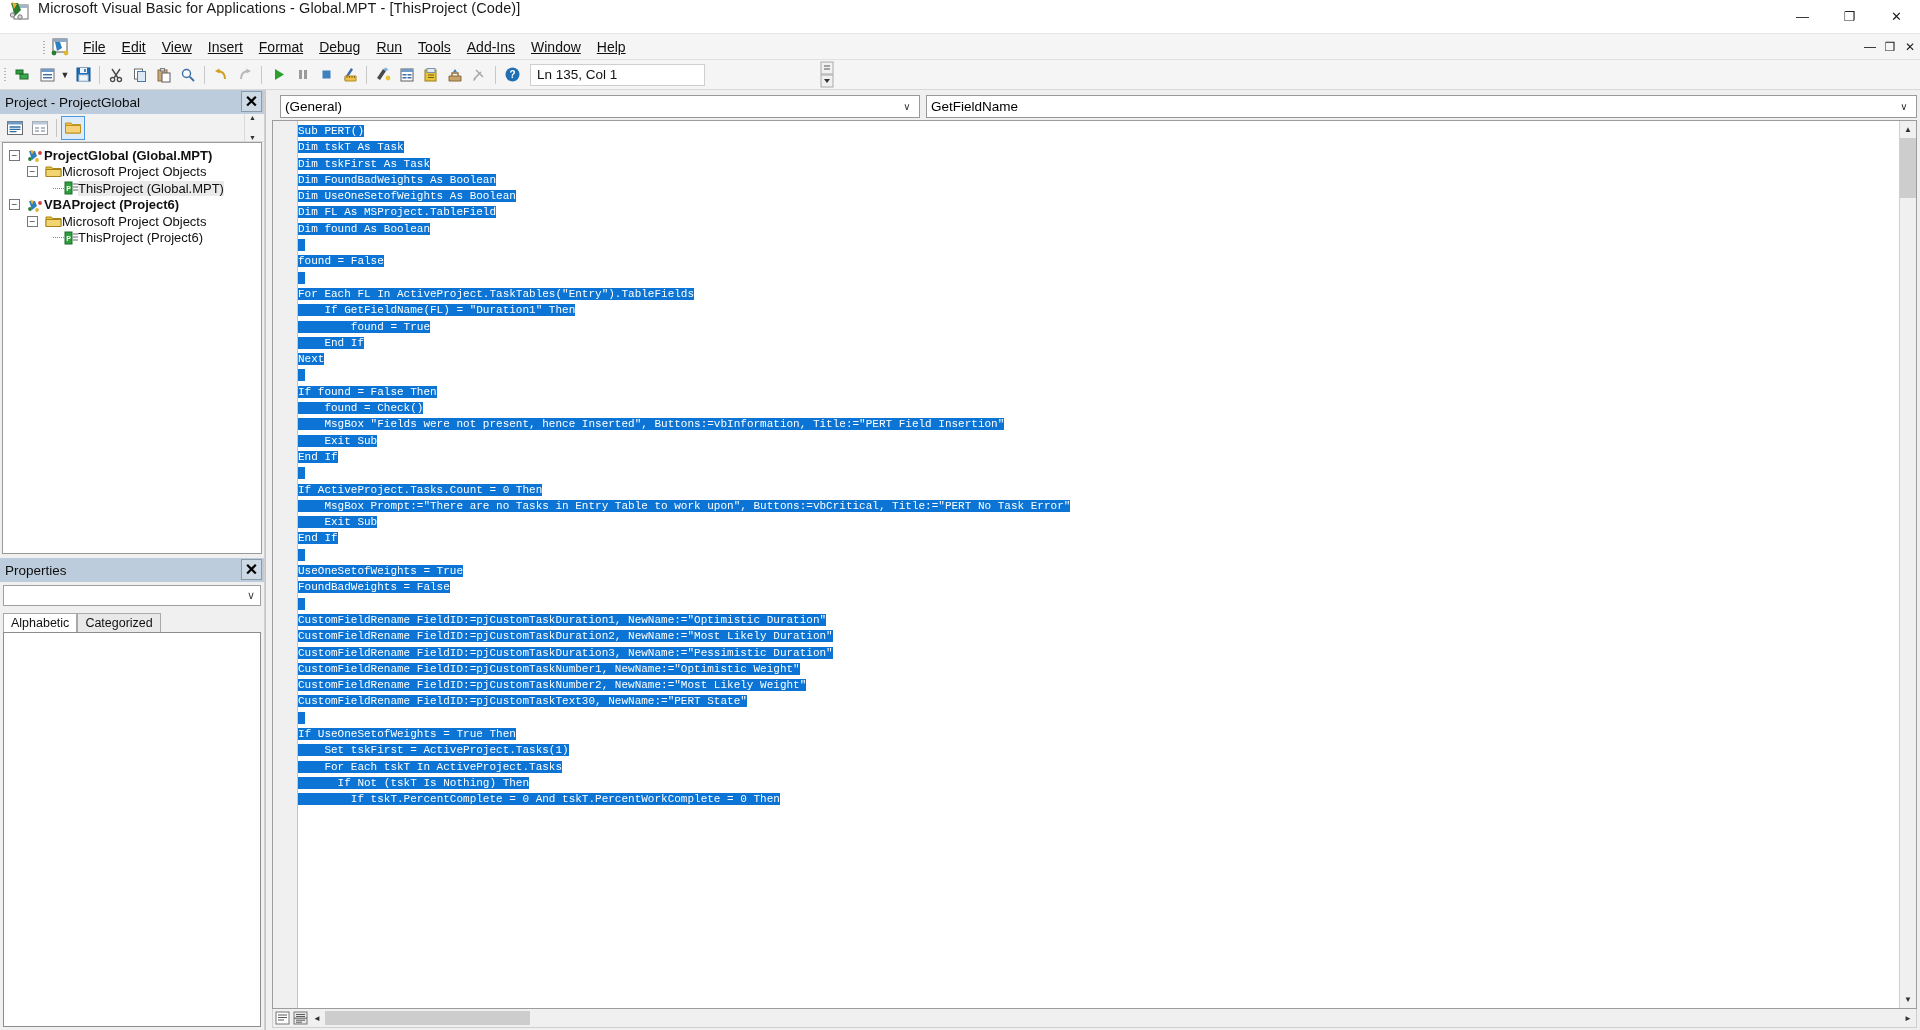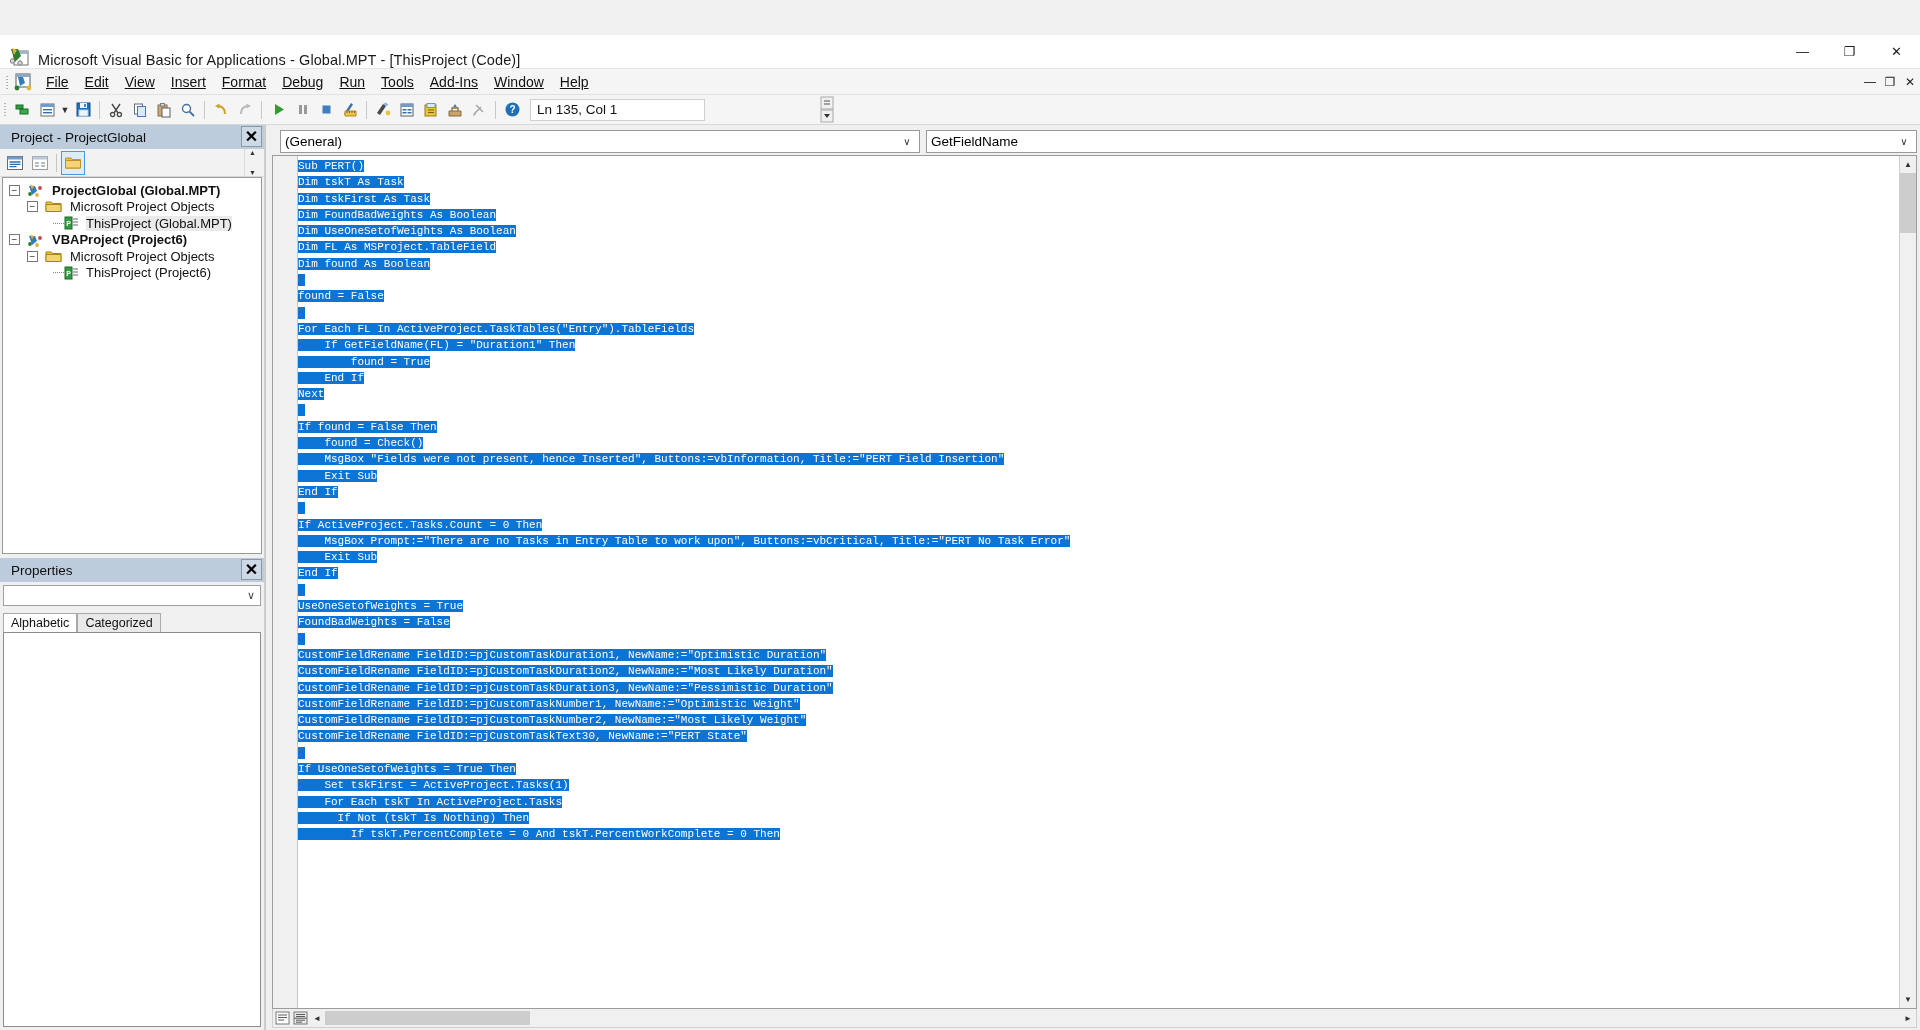--- a/index.html
+++ b/index.html
@@ -9,39 +9,39 @@
     background: #ffffff;
     font-family: "Liberation Sans", sans-serif;
     -webkit-font-smoothing: none;
   }
   * { box-sizing: border-box; }
 
   .app { width: 1920px; height: 1030px; display: flex; flex-direction: column; background:#f0f0f0; }
 
   
   .titlebar {
-    height: 34px; background: #ffffff; display: flex; align-items: flex-end;
-    border-bottom: 1px solid #e5e5e5; flex: 0 0 34px; margin-top: 35px;
+    height: 34px; background: #ffffff; display: flex; align-items: flex-start;
+    border-bottom: 1px solid #e5e5e5; flex: 0 0 34px;
   }
   .titlebar .app-icon {
     width: 22px; height: 22px; margin: 0 7px 0 9px; position: relative; flex: 0 0 22px;
   }
   .titlebar .title-text {
     font-size: 14.5px; color: #1a1a1a; white-space: nowrap; letter-spacing: 0.1px;
   }
   .titlebar .spacer { flex: 1 1 auto; }
   .win-btn {
     width: 47px; height: 33px; display: flex; align-items: center; justify-content: center;
     font-size: 13px; color: #202020;
   }
 
   
   .menubar {
     height: 26px; flex: 0 0 26px; background:#f5f5f5; display: flex; align-items: center;
-    border-bottom: 1px solid #e0e0e0; position: relative;
+    border-bottom: 1px solid #e0e0e0; position: relative; padding-left: 37px;
   }
   .menu-grip { width: 8px; height: 18px; margin-left: 3px; position: relative; }
   .menu-grip:before {
     content:""; position: absolute; left: 3px; top: 2px; width: 2px; height: 14px;
     background-image: radial-gradient(#b0b0b0 40%, transparent 41%);
     background-size: 2px 3px;
   }
   .mb-icon {
     width: 22px; height: 22px; margin: 0 4px 0 1px; position: relative; flex:0 0 22px;
   }
@@ -81,21 +81,21 @@
   
   .body { flex: 1 1 auto; display: flex; min-height: 0; background: #f0f0f0;}
 
   
   .leftpane {
     width: 265px; flex: 0 0 265px; display: flex; flex-direction: column;
     background: #f0f0f0; border-right: 1px solid #cfcfcf; padding: 0;
   }
   .pane-title {
     height: 24px; flex: 0 0 24px; background:#bcccdc; display:flex; align-items:center;
-    padding-left: 11px; font-size: 13.5px; color: #0d0d0d; position: relative;
+    padding-left: 5px; font-size: 13.5px; color: #0d0d0d; position: relative;
   }
   .pane-title .close-x {
     position:absolute; right: 2px; top: 1px; width: 21px; height: 21px;
     display:flex; align-items:center; justify-content:center;
     font-size: 16px; font-weight: bold; color:#000; border:1px solid #8a9aa8; background:#cdd9e4;
   }
   .proj-toolbar {
     height: 28px; flex: 0 0 28px; background:#f2f2f2; display:flex; align-items:center;
     padding: 0 4px; gap: 3px; border-bottom: 1px solid #d9d9d9;
   }
@@ -111,21 +111,21 @@
   .tree {
     flex: 1 1 auto; background:#ffffff; border: 1px solid #9a9a9a; margin: 0 2px 2px 2px;
     overflow: hidden; padding: 4px 0 0 0; font-size: 13px; color:#111;
   }
   .tree-row { display:flex; align-items:center; height: 16.5px; white-space: nowrap; position: relative; }
   .expander {
     width: 11px; height: 11px; border:1px solid #777; background:#fff;
     display:inline-flex; align-items:center; justify-content:center; font-size: 10px;
     line-height: 9px; color:#333; flex:0 0 11px;
   }
-  .tree-label { margin-left: 8px; text-align: right; }
+  .tree-label { margin-left: 0; text-align: right; }
   .tree-label.bold { font-weight: bold; }
   .tree-label.sel { background:#eaeaea; }
   .vba-icon { width: 17px; height: 14px; position: relative; flex: 0 0 17px; }
   .folder-icon { width: 17px; height: 13px; position: relative; flex:0 0 17px; }
   .sheet-icon { width: 14px; height: 14px; position: relative; flex:0 0 14px; }
 
   .props {
     flex: 0 0 auto; display:flex; flex-direction: column; margin-top: 2px;
   }
   .props-combo {

